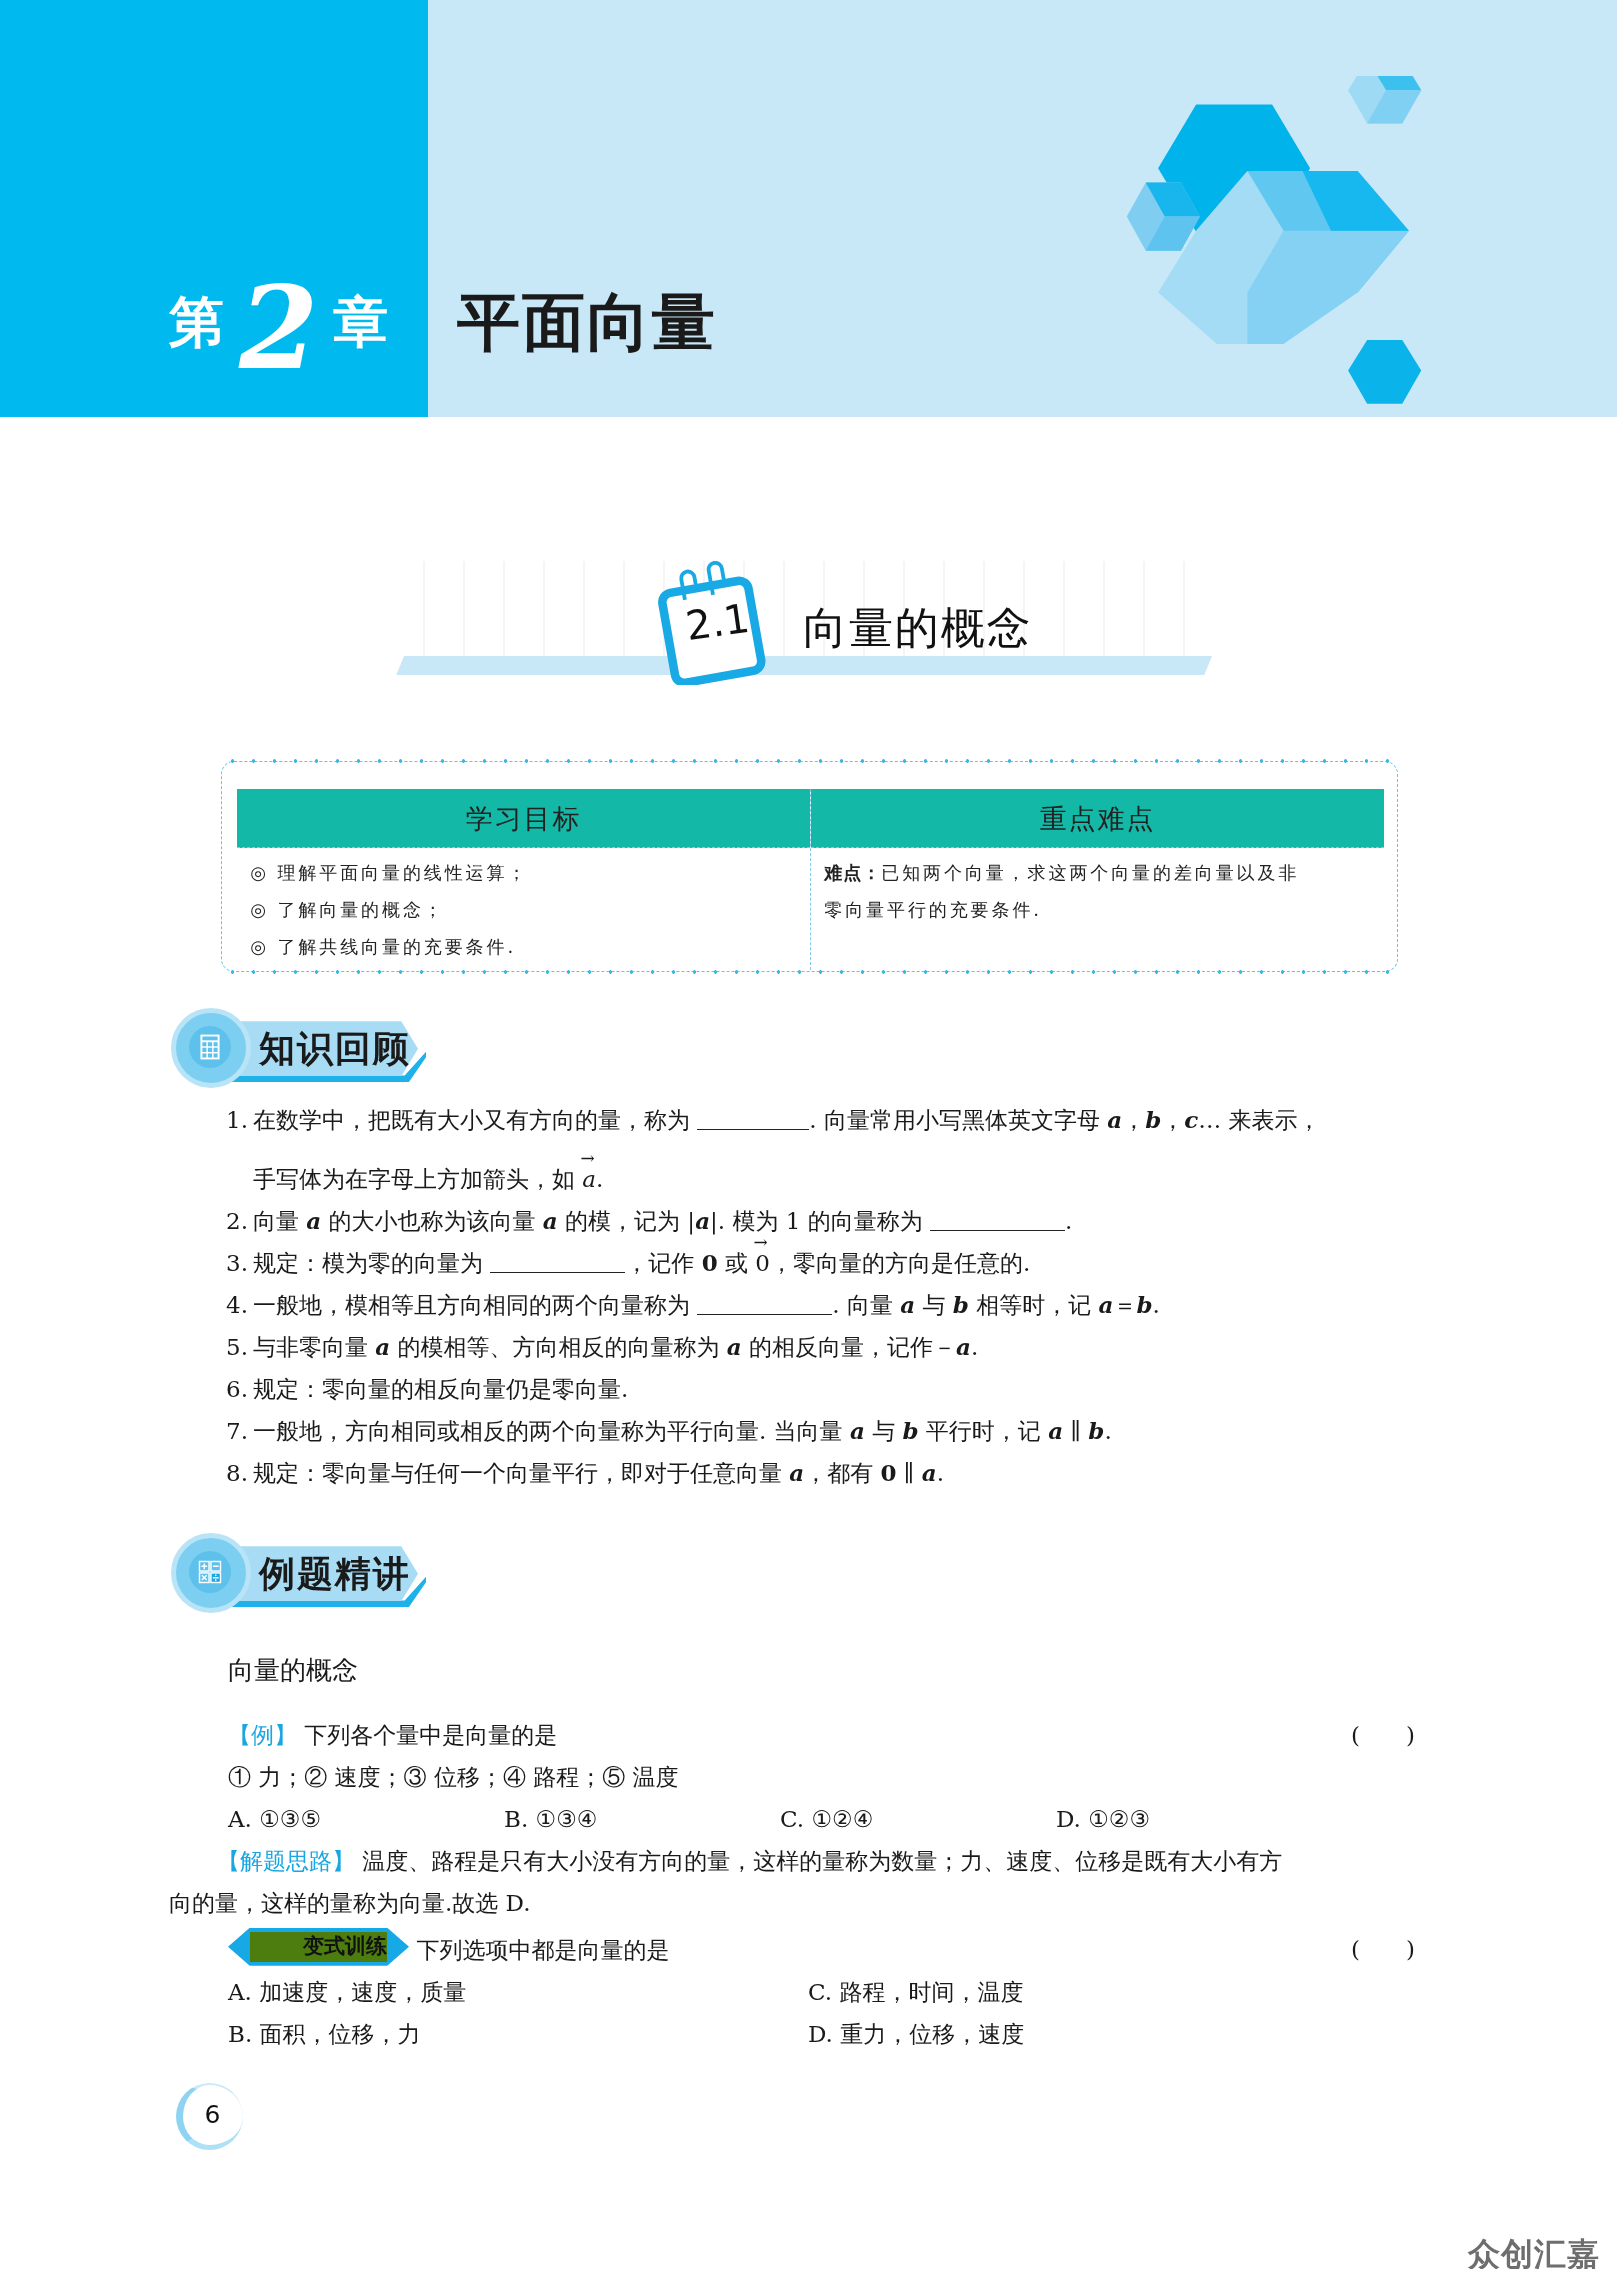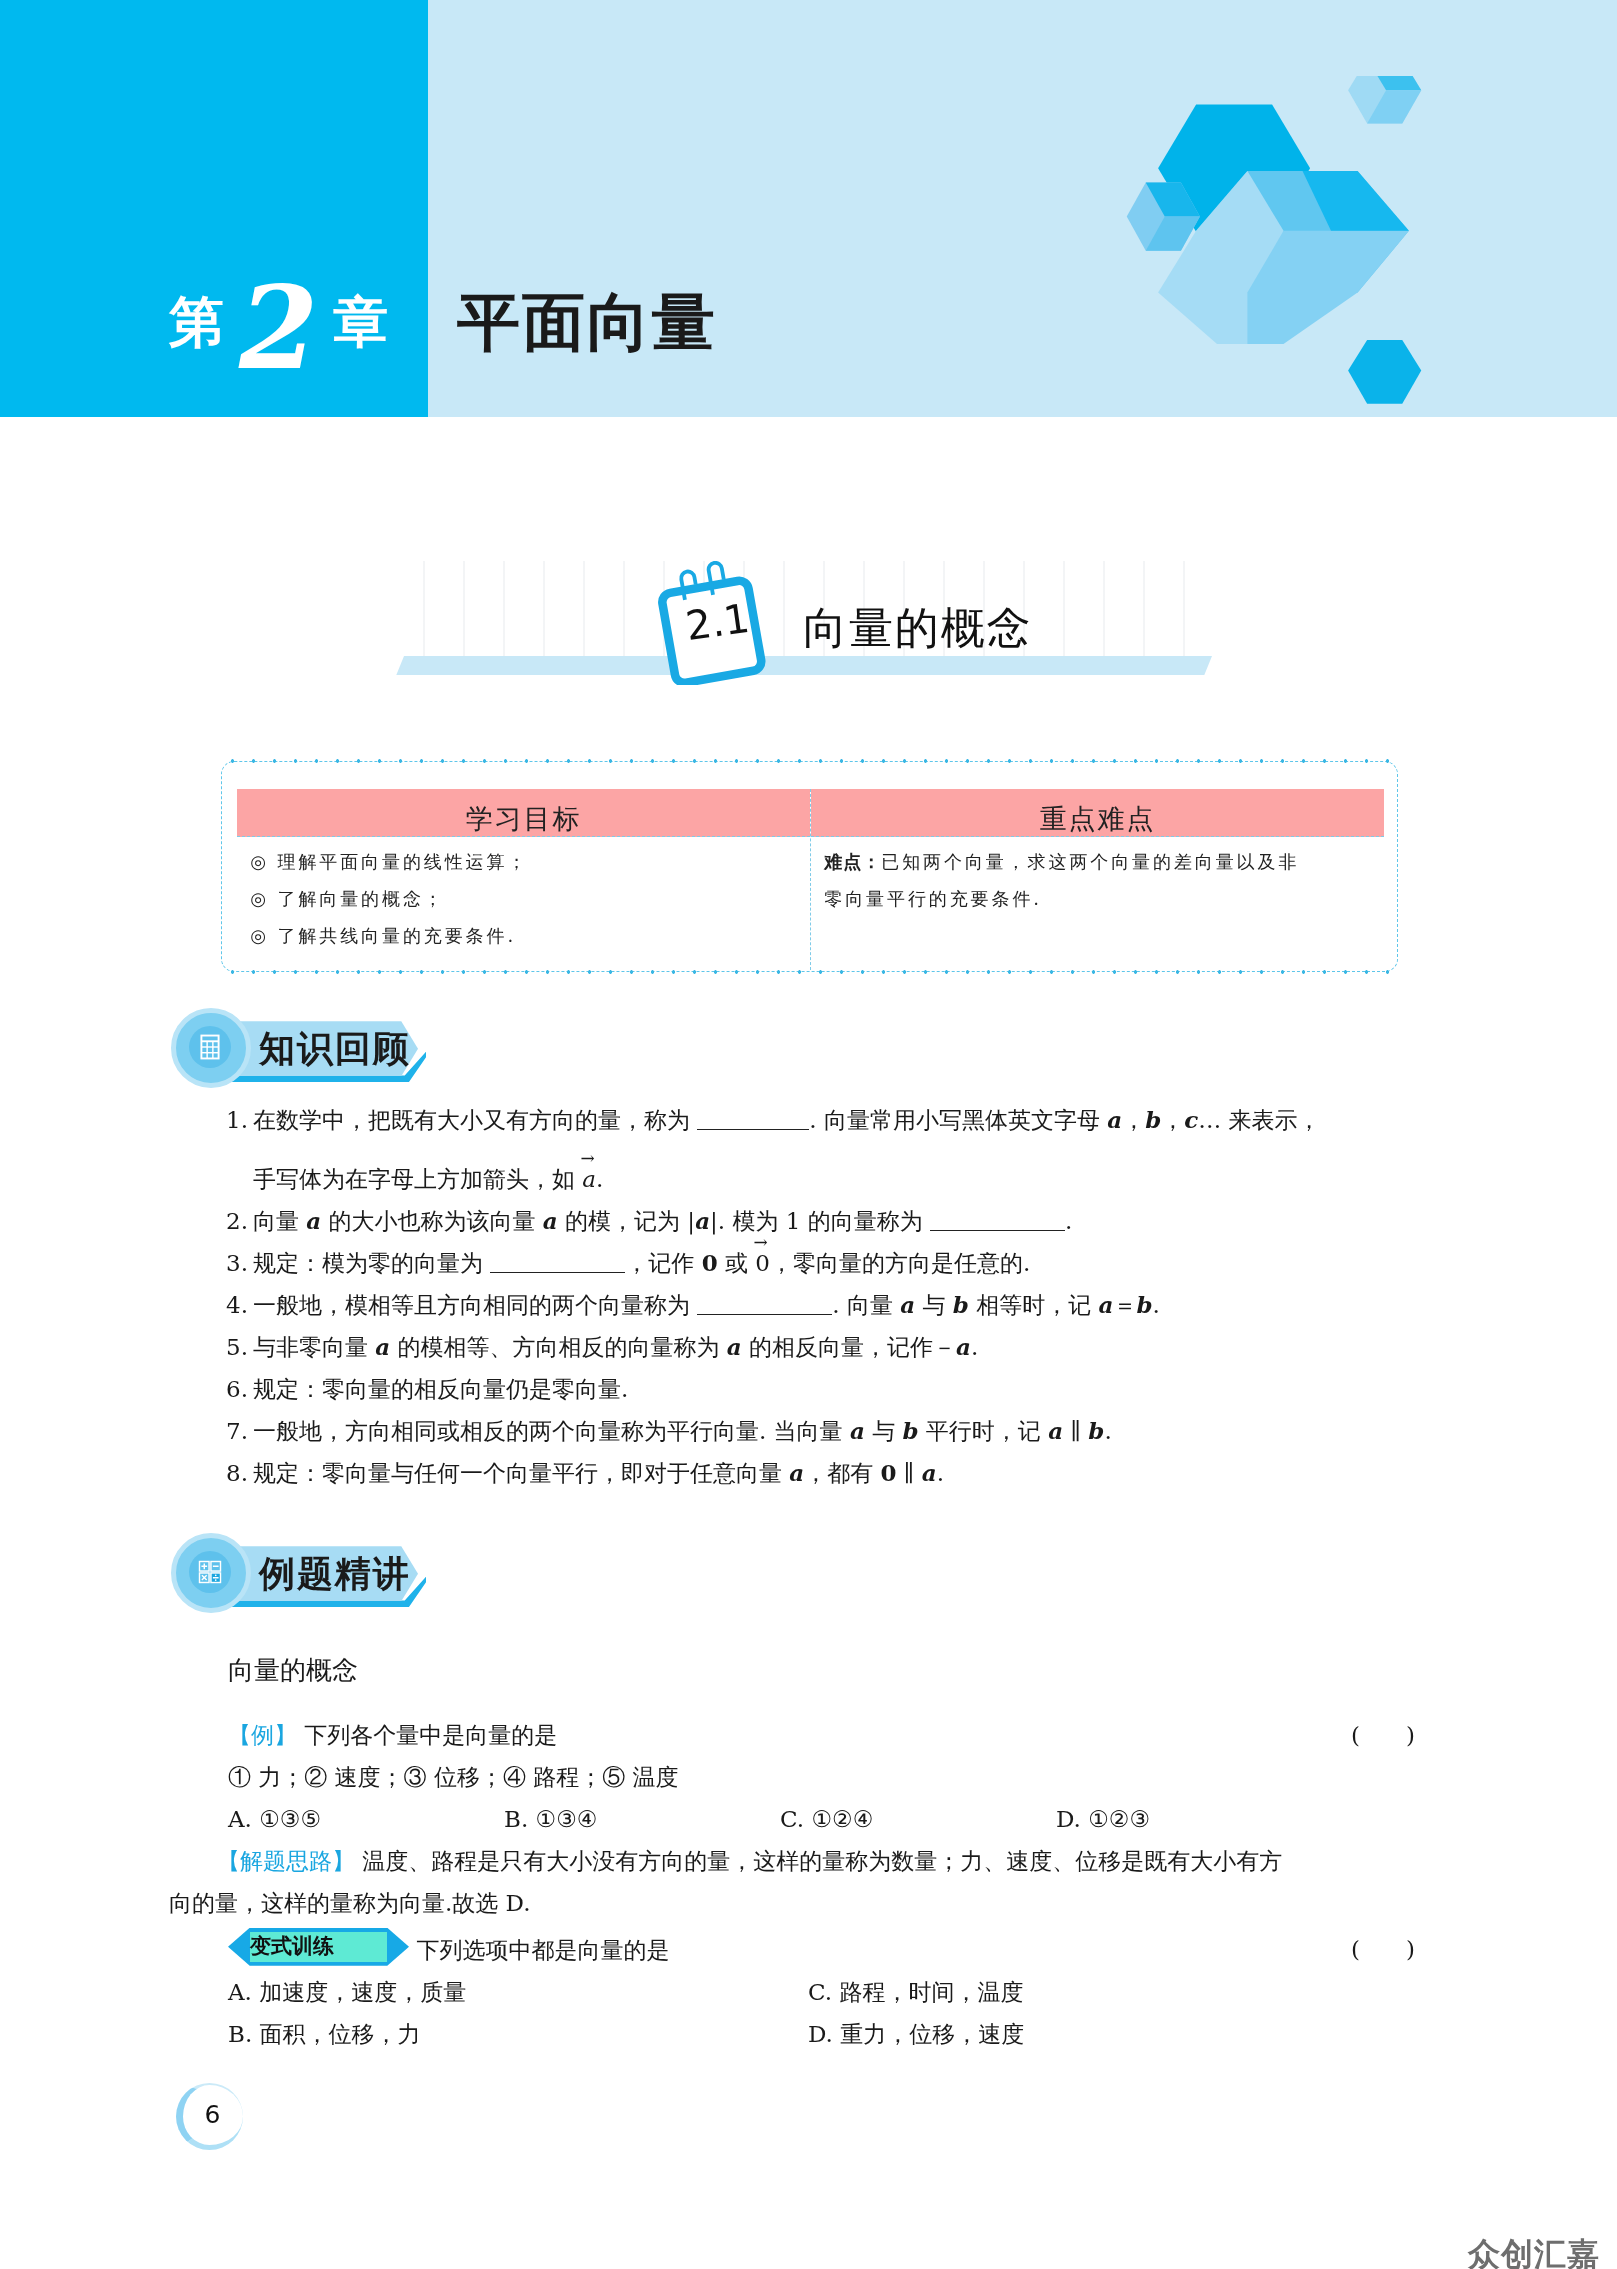--- a/index.html
+++ b/index.html
@@ -25,21 +25,21 @@
   .section-title { position: absolute; left: 399px; top: 57px; font-family: "DejaVu Sans", sans-serif; font-size: 44px; color: #111; letter-spacing: 1.9px; }
 
   
   .obj-box { position: absolute; left: 221px; top: 761px; width: 1177px; height: 211px; border: 1.9px dashed #5ec6ea; border-radius: 13.3px; }
   .obj-box::before, .obj-box::after { content: ""; position: absolute; left: 0; right: 0; height: 9.5px;
     background-image: radial-gradient(circle, #3ab7e4 1.5px, transparent 1.9px); background-size: 21px 9.5px; }
   .obj-box::before { top: -5.7px; } .obj-box::after { bottom: -5.7px; }
   .obj-table { position: absolute; left: 15px; top: 27px; width: 1147px; height: 181px; display: grid; grid-template-columns: 573px 574px; }
   .obj-col { position: relative; }
   .obj-col + .obj-col { border-left: 1.4px dashed #7fcbe8; }
-  .obj-head { height: 48px; background: #fca5a5; border-bottom: 1.4px dashed #7fcbe8; text-align: center; font-family: "DejaVu Sans", sans-serif; font-size: 27px; line-height: 59px; color: #222; letter-spacing: 1.9px; }
+  .obj-head { height: 59px; background: #14b8a6; border-bottom: 1.4px dashed #7fcbe8; text-align: center; font-family: "DejaVu Sans", sans-serif; font-size: 27px; line-height: 59px; color: #222; letter-spacing: 1.9px; }
   .obj-body { padding: 5.7px 13.3px; font-size: 18px; line-height: 37px; color: #222; letter-spacing: 2.9px; }
   .obj-body .key { font-family: "DejaVu Sans", sans-serif; font-weight: bold; letter-spacing: 1px; }
 
   
   .tag { position: absolute; left: 171px; height: 86px; width: 266px; }
   .tag-ribbon { position: absolute; left: 38px; top: 13.3px; width: 209px; height: 55px; background: #a7dcf4;
     clip-path: polygon(0 0, 92% 0, 100% 50%, 92% 100%, 0 100%); }
   .tag-ribbon-shadow { position: absolute; left: 42px; top: 19px; width: 213px; height: 55px; background: #1fb2ea;
     clip-path: polygon(0 88%, 90% 88%, 100% 45%, 100% 55%, 92% 100%, 0 100%); }
   .tag-circle { position: absolute; left: 0; top: 0; width: 80px; height: 80px; border-radius: 50%; background: #7dcff1; border: 5.7px solid #b9e4f7; }
@@ -60,21 +60,21 @@
   .examples { position: absolute; left: 169px; top: 1649px; width: 1284px; font-size: 23px; line-height: 42px; color: #1a1a1a; }
   .sub-head { font-family: "DejaVu Sans", sans-serif; font-size: 26px; font-weight: 500; margin-left: 59px; margin-bottom: 23px; }
   .row { position: relative; white-space: nowrap; }
   .indent { padding-left: 59px; }
   .blue-label { color: #1aa6e0; font-family: "DejaVu Sans", sans-serif; }
   .paren { position: absolute; right: 38px; top: 0; }
   .opts4 { display: grid; grid-template-columns: 276px 276px 276px 276px; padding-left: 59px; }
   .opts2 { display: grid; grid-template-columns: 580px 580px; padding-left: 59px; }
   .variant-tag { display: inline-block; position: relative; height: 38px; width: 181px; vertical-align: -7.6px; margin-right: 7.6px; }
   .variant-tag .vt-bg { position: absolute; inset: 0; background: #17a9e6; clip-path: polygon(0 50%, 12% 0, 88% 0, 100% 50%, 88% 100%, 12% 100%); }
-  .variant-tag .vt-inner { position: absolute; left: 21px; top: 2.9px; width: 139px; height: 32px; background: #5eead4; border: 1.9px solid #17a9e6; font-family: "DejaVu Sans", sans-serif; font-weight: bold; font-size: 21px; line-height: 28.5px; text-align: left; color: #111; }
+  .variant-tag .vt-inner { position: absolute; left: 21px; top: 2.9px; width: 139px; height: 32px; background: #4d7c0f; border: 1.9px solid #17a9e6; font-family: "DejaVu Sans", sans-serif; font-weight: bold; font-size: 21px; line-height: 28.5px; text-align: right; color: #111; }
 
   
   .page-num { position: absolute; left: 176px; top: 2083px; width: 67px; height: 67px; border-radius: 50%;
     border-left: 7.6px solid #8fd3f3; border-top: 2.9px solid #cbeaf8; border-bottom: 5.7px solid #aee0f6; }
   .page-num span { position: absolute; left: 0; top: 0; width: 59px; line-height: 59px; text-align: center; font-family: "DejaVu Sans", sans-serif; font-size: 25px; color: #111; }
 
   .watermark { position: absolute; left: 1468px; top: 2233px; font-family: "DejaVu Sans", sans-serif; font-weight: bold; font-size: 32px; color: #6e6e6e; letter-spacing: 1px; }
 </style>
 </head>
 <body>

